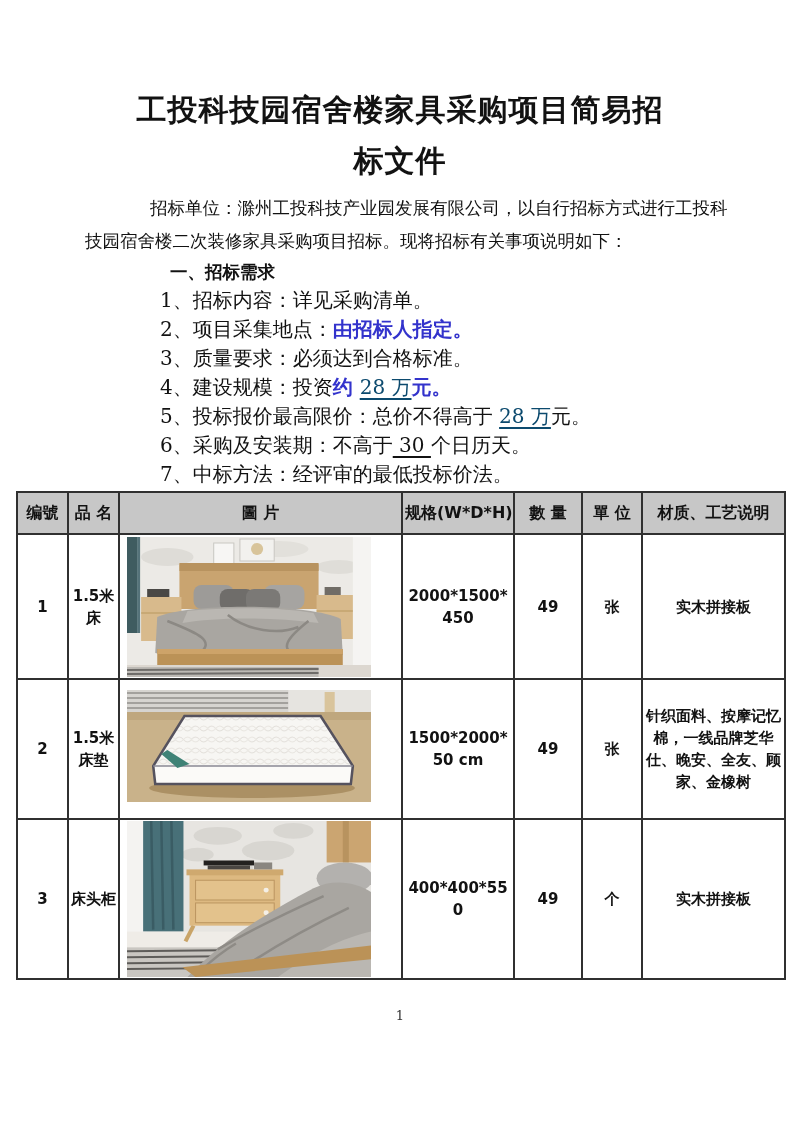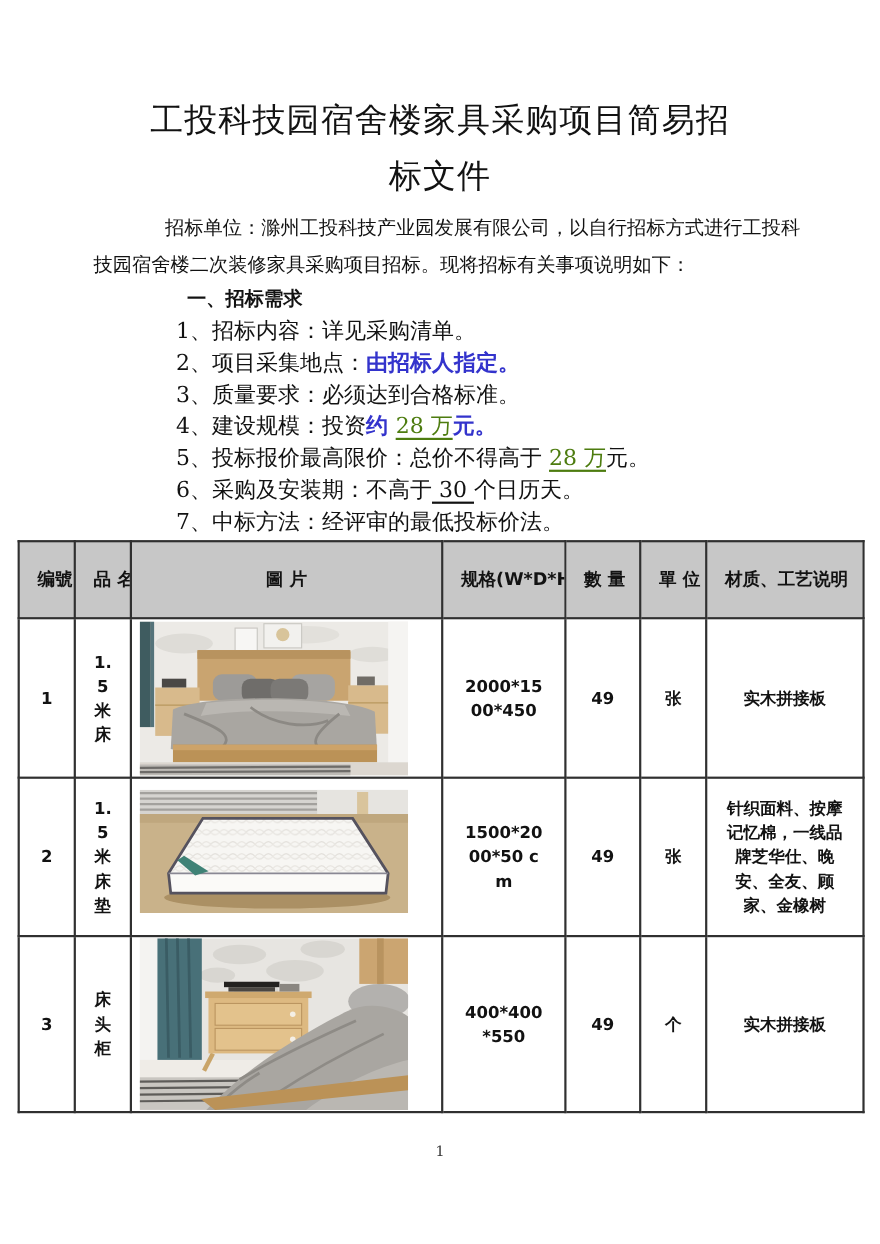--- a/index.html
+++ b/index.html
@@ -3,45 +3,45 @@
 <meta charset="utf-8">
 <style>
   html,body { margin:0; padding:0; background:#ffffff; }
   .page {
     position:relative; width:800px; height:1131px; background:#ffffff;
     font-family:"DejaVu Serif","Liberation Serif",serif; color:#121212;
     overflow:hidden;
   }
   .title {
     margin:84px 0 0 0; text-align:center;
-    font-size:30px; font-weight:400; line-height:51px; letter-spacing:1px;
+    font-size:30px; font-weight:700; line-height:51px; letter-spacing:1px;
   }
   .title span { white-space:nowrap; }
   .intro { margin:6px 0 0 85px; font-size:17.5px; line-height:33px; }
   .intro-line { display:block; white-space:nowrap; }
   .intro-line.indent { padding-left:65px; }
   .heading {
     margin:0 0 0 170px; font-weight:700; font-size:17.5px; line-height:28px;
     white-space:nowrap;
   }
   .list { margin:0 0 0 160px; font-size:20px; }
   .li { line-height:29px; white-space:nowrap; }
   .blue { color:#3333cc;font-weight:bold; }
-  .blue-u { color:#4d7c0f; text-decoration:underline; text-underline-offset:4px; }
+  .blue-u { color:#0c4a6e; text-decoration:underline; text-underline-offset:4px; }
   .u { text-decoration:underline; text-underline-offset:4px; }
   .bold { font-weight:700; }
 
   table.proc {
     border-collapse:collapse; table-layout:fixed;
     margin:2px 0 0 16px; width:768px;
     font-family:"DejaVu Sans","Liberation Sans",sans-serif;
   }
   .proc th, .proc td {
     border:2px solid #303030; text-align:center; vertical-align:middle;
-    font-weight:700; padding:16px; word-break:break-all; overflow:hidden;
+    font-weight:700; padding:2px; word-break:break-all; overflow:hidden;
   }
   .proc th { background:#c7c7c7; font-size:16px; height:36px; white-space:nowrap; }
   .proc td { font-size:15px; line-height:22px; }
   .proc td.photo-cell { padding:0; vertical-align:top; }
   .photo { margin:2px 0 0 7px; }
   .photo svg { display:block; width:100%; height:100%; }
   .photo.bed { width:244px; height:140px; }
   .photo.mattress { width:244px; height:112px; margin-top:10px; }
   .photo.nightstand { width:244px; height:156px; margin-top:1px; }
 

